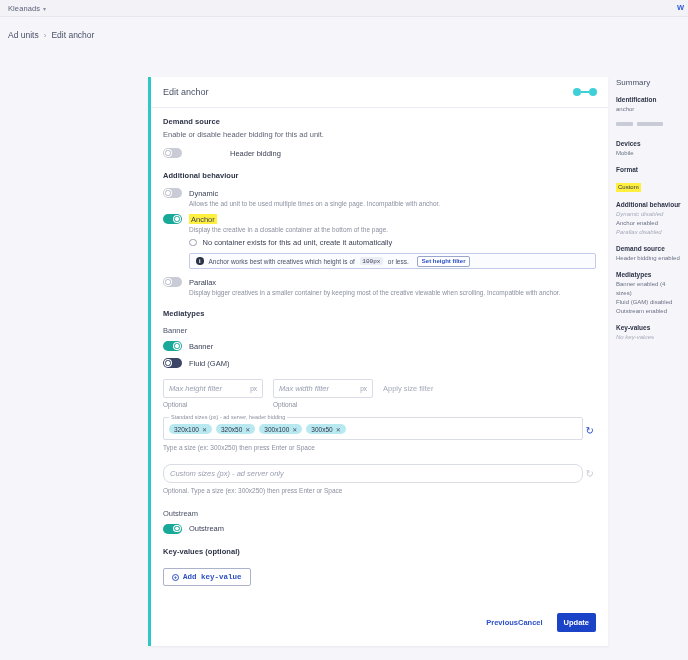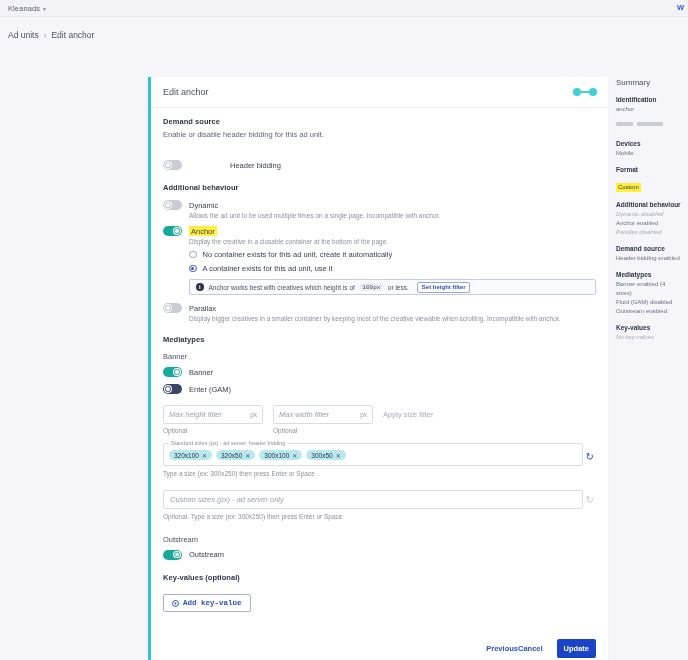--- a/index.html
+++ b/index.html
@@ -176,21 +176,21 @@
     font-size: 6.5px; color: #2e3448;
     padding: 1.5px 5px; display: flex; align-items: center; gap: 3px;
   }
   .chip-x { font-size: 6px; color: #4a5168; cursor: pointer; }
   .reset-icon {
     position: absolute; right: 2px; top: 9px;
     font-size: 10px; color: #2b4fc4; cursor: pointer; line-height: 1;
   }
   .reset-icon.muted { color: #c9ccd6; }
   .plain-box {
-    border: 1px solid #d9dce5; border-radius: 2px; background: #fff;
+    border: 1px solid #d9dce5; border-radius: 8px; background: #fff;
     width: 420px; height: 19px; display: flex; align-items: center;
     padding: 0 6px;
   }
 
   
   .kv-btn {
     border: 1px solid #aab2cc; border-radius: 2px; background: #fff;
     font-size: 7.5px; font-weight: 700; color: #2b4fc4;
     padding: 4px 8px; display: inline-flex; align-items: center; gap: 4px;
     cursor: pointer; font-family: Liberation Mono, monospace;
@@ -266,21 +266,21 @@
           <span class="dot-link"></span>
           <span class="dot"></span>
         </span>
       </div>
 
       <div class="card-body">
 
         <div class="block">
           <div class="sec-title">Demand source</div>
           <div class="sec-desc">Enable or disable header bidding for this ad unit.</div>
-          <div class="toggle-row" style="margin-top:21px;gap:48px;">
+          <div class="toggle-row" style="margin-top:9px;gap:48px;">
             <span class="switch off">
                 <span class="knob"></span>
               </span>
             <span class="tg-label">Header bidding</span>
           </div>
         </div>
 
         <div class="block">
           <div class="sec-title">Additional behaviour</div>
 
@@ -296,24 +296,20 @@
             <span class="switch on">
                 <span class="knob"></span>
               </span>
             <span class="tg-label hl">Anchor</span>
           </div>
           <div class="tg-desc">Display the creative in a closable container at the bottom of the page.</div>
 
           <div class="radio-row">
             <span class="radio"></span>
             <span class="radio-label">No container exists for this ad unit, create it automatically</span>
-          </div>
-          <div class="radio-row">
-            <span class="radio sel"></span>
-            <span class="radio-label">A container exists for this ad unit, use it</span>
           </div>
 
           <div class="info-banner">
             <span class="info-icon">i</span>
             <span class="info-text">Anchor works best with creatives which height is of</span>
             <span class="code-chip">100px</span>
             <span class="info-text">or less.</span>
             <button class="mini-btn">Set height filter</button>
           </div>
 
@@ -333,21 +329,21 @@
           <div class="toggle-row" style="margin-top:6px;">
             <span class="switch on">
                 <span class="knob"></span>
               </span>
             <span class="tg-label">Banner</span>
           </div>
           <div class="toggle-row" style="margin-top:7px;">
             <span class="switch dark">
                 <span class="knob"></span>
               </span>
-            <span class="tg-label">Enter (GAM)</span>
+            <span class="tg-label">Fluid (GAM)</span>
           </div>
 
           <div class="input-row" style="margin-top:11px;">
             <div class="field">
               <div class="inp">
                 <span class="inp-ph">Max height filter</span>
                 <span class="inp-suffix">px</span>
               </div>
               <div class="field-note">Optional</div>
             </div>

